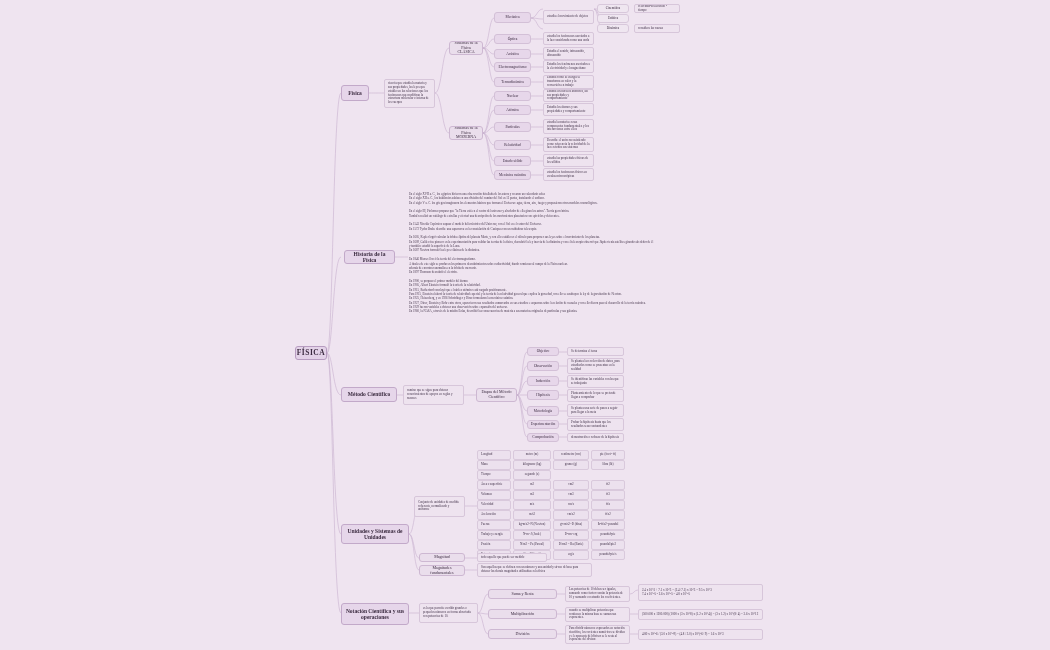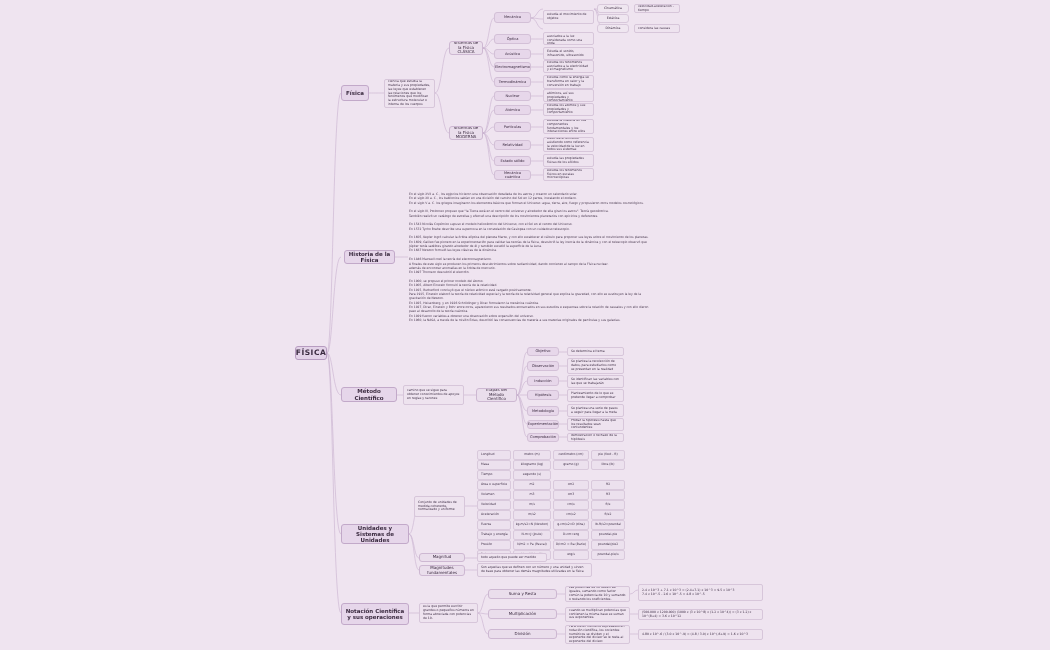--- a/index.html
+++ b/index.html
@@ -3,21 +3,21 @@
 <meta charset="utf-8">
 <style>
   html,body{margin:0;padding:0;}
   body{
     width:1050px;height:650px;
     background:#efe4f0;
     font-family:"DejaVu Sans", sans-serif;
     overflow:hidden;
     position:relative;
   }
-  #canvas{position:absolute;left:0;top:0;width:1050px;height:650px;}
+  #canvas{position:absolute;left:0;top:0;width:1050px;height:650px;font-family:Liberation Serif, serif;}
   .node{
     position:absolute;
     box-sizing:border-box;
     background:#e7d7ea;
     border:1px solid #c9b3cf;
     border-radius:3px;
     color:#3b2b40;
     display:flex;
     align-items:center;
     justify-content:center;

